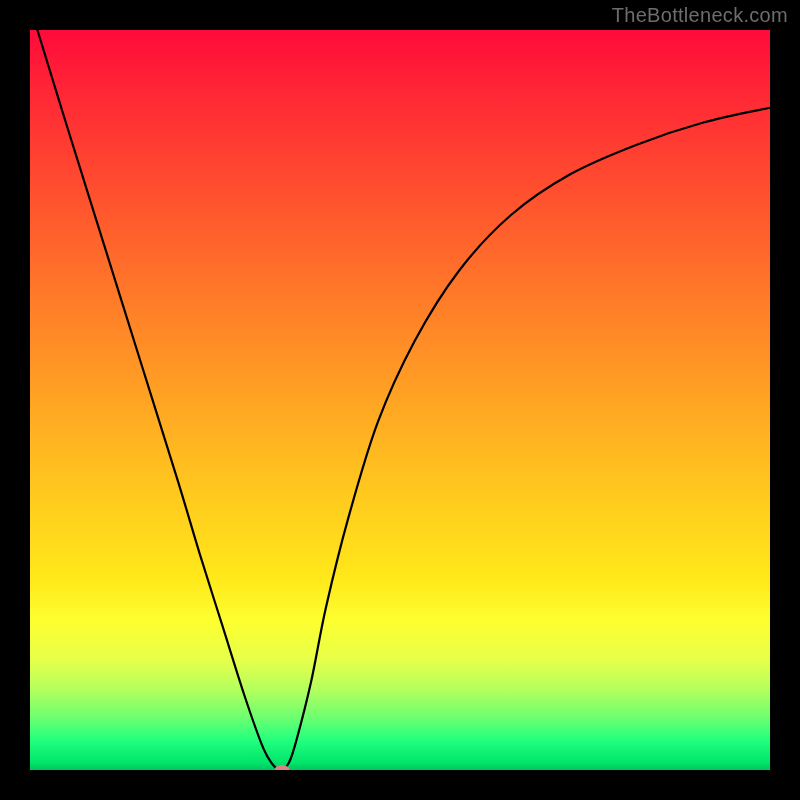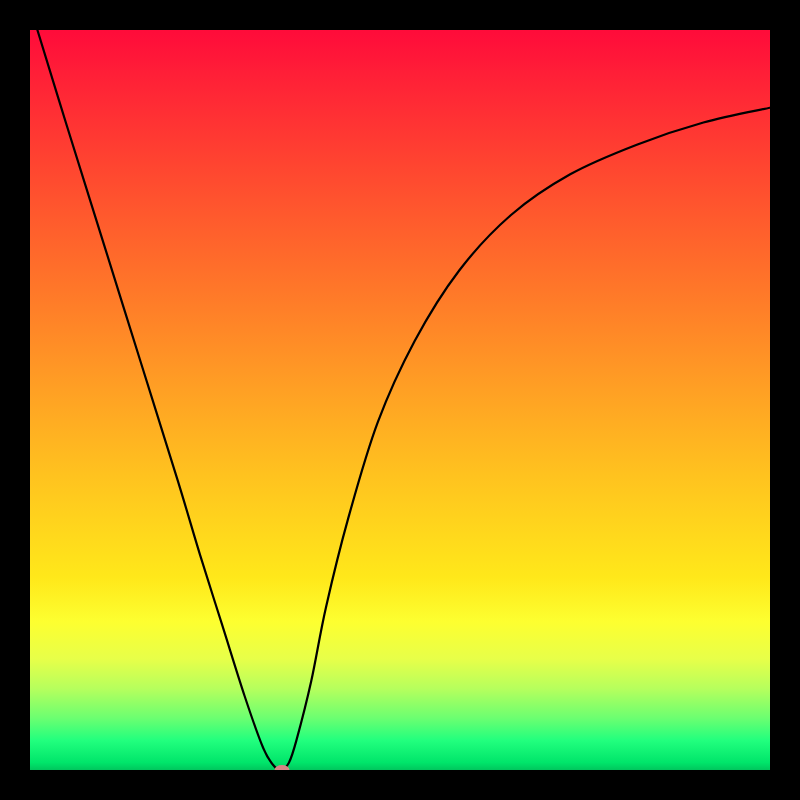--- a/index.html
+++ b/index.html
@@ -69,20 +69,21 @@
     height: 10px;
     border-radius: 50%;
     background: #d58585;
     transform: translate(-50%, -50%);
   }
 </style>
 </head>
 <body>
 
 <div class="frame">
+  <div class="watermark">TheBottleneck.com</div>
 
   <div class="plot-area">
     <svg class="curve" viewBox="0 0 740 740" preserveAspectRatio="none">
       <path id="curve-path" d="M 7.40 0.00 C 12.33 16.03, 25.90 60.43, 37.00 96.20 C 48.10 131.97, 61.67 175.13, 74.00 214.60 C 86.33 254.07, 98.67 293.53, 111.00 333.00 C 123.33 372.47, 138.13 419.33, 148.00 451.40 C 157.87 483.47, 162.80 501.35, 170.20 525.40 C 177.60 549.45, 185.00 572.27, 192.40 595.70 C 199.80 619.13, 207.82 645.65, 214.60 666.00 C 221.38 686.35, 228.17 706.08, 233.10 717.80 C 238.03 729.52, 241.12 732.60, 244.20 736.30 C 247.28 740.00, 249.13 740.62, 251.60 740.00 C 254.07 739.38, 256.53 737.53, 259.00 732.60 C 261.47 727.67, 262.70 723.97, 266.40 710.40 C 270.10 696.83, 276.27 673.40, 281.20 651.20 C 286.13 629.00, 289.83 604.33, 296.00 577.20 C 302.17 550.07, 309.57 519.23, 318.20 488.40 C 326.83 457.57, 336.70 421.80, 347.80 392.20 C 358.90 362.60, 371.23 336.08, 384.80 310.80 C 398.37 285.52, 413.17 261.47, 429.20 240.50 C 445.23 219.53, 462.50 201.03, 481.00 185.00 C 499.50 168.97, 519.23 156.02, 540.20 144.30 C 561.17 132.58, 584.60 123.33, 606.80 114.70 C 629.00 106.07, 651.20 98.67, 673.40 92.50 C 695.60 86.33, 728.90 80.17, 740.00 77.70" fill="none" stroke="#000" stroke-width="2.2" stroke-linejoin="round" stroke-linecap="round"></path>
     </svg>
     <div class="marker" id="min-marker" style="left: 251.6px; top: 740px; background: rgb(213, 133, 133);"></div>
   </div>
 </div>
 
 </body></html>

